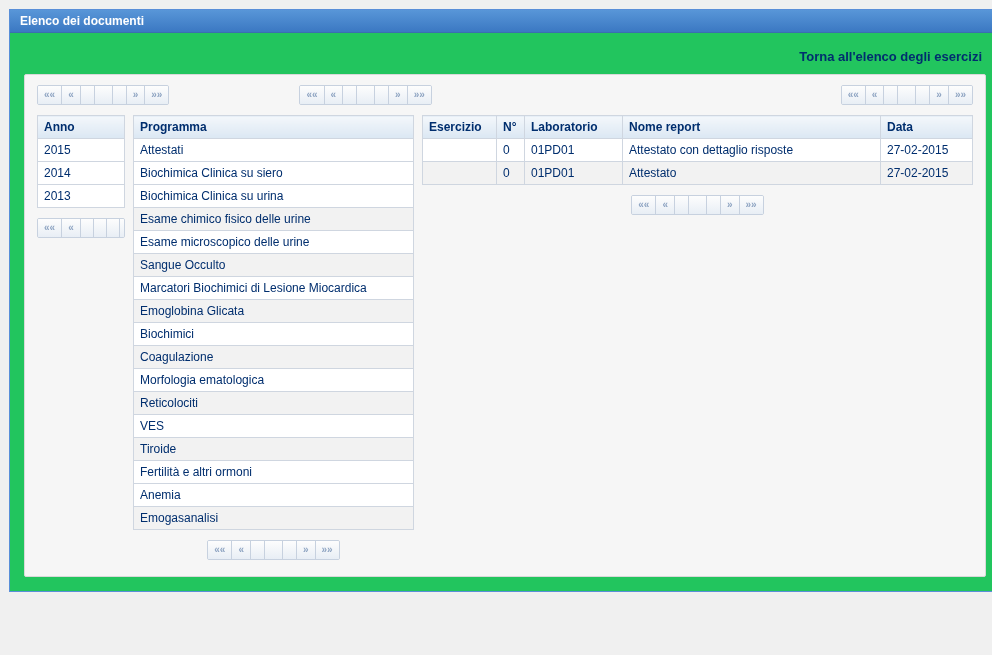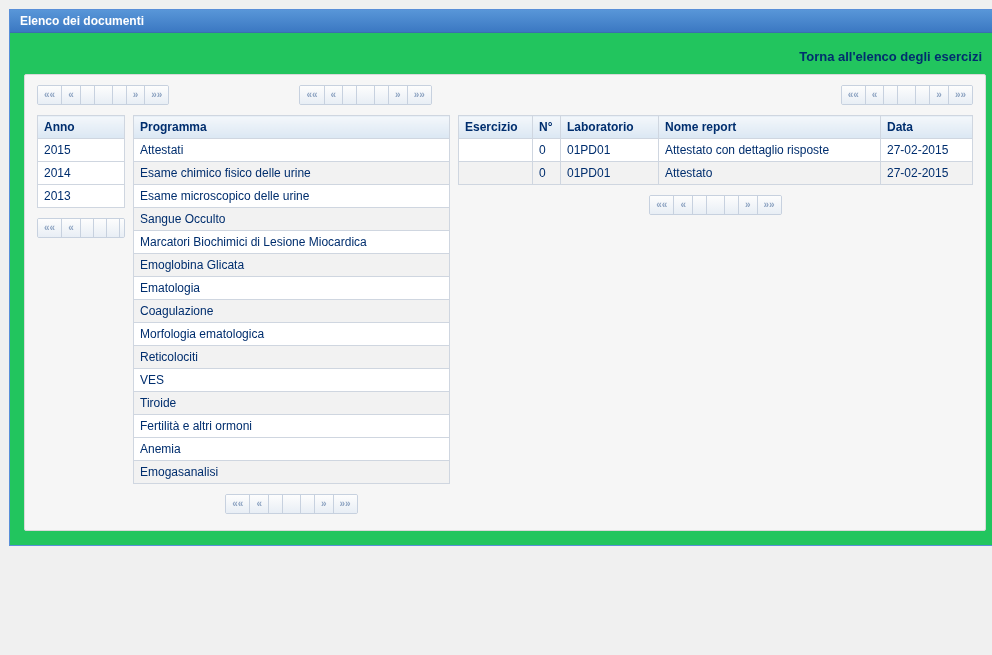--- a/index.html
+++ b/index.html
@@ -45,21 +45,21 @@
     background: #f6f6f6;
     padding: 10px 12px 16px 12px;
     border-radius: 2px;
   }
   .columns {
     display: flex;
     gap: 8px;
     align-items: flex-start;
   }
   .col-anno { width: 88px; flex: 0 0 auto; }
-  .col-prog { width: 317px; flex: 0 0 auto; }
+  .col-prog { width: 281px; flex: 0 0 auto; }
   .col-report { flex: 1 1 auto; }
   .grid {
     border-collapse: collapse;
     width: 100%;
     table-layout: fixed;
   }
   .grid th, .grid td {
     border: 1px solid #cfd6e0;
     padding: 4px 6px;
     text-align: left;
@@ -205,37 +205,43 @@
           <table class="grid">
             <thead>
                 <tr>
                   <th>Programma</th>
                 </tr>
               </thead>
             <tbody id="prog-body">
                 <tr>
                   <td class="prog-selected">Attestati</td>
                 </tr>
+                <tr>
+                  <td>Biochimica Clinica su siero</td>
+                </tr>
+                <tr>
+                  <td>Biochimica Clinica su urina</td>
+                </tr>
                 <tr class="alt">
                   <td>Esame chimico fisico delle urine</td>
                 </tr>
                 <tr>
                   <td>Esame microscopico delle urine</td>
                 </tr>
                 <tr class="alt">
                   <td>Sangue Occulto</td>
                 </tr>
                 <tr>
                   <td>Marcatori Biochimici di Lesione Miocardica</td>
                 </tr>
                 <tr class="alt">
                   <td>Emoglobina Glicata</td>
                 </tr>
                 <tr>
-                  <td>Ematologia</td>
+                  <td>Biochimici</td>
                 </tr>
                 <tr class="alt">
                   <td>Coagulazione</td>
                 </tr>
                 <tr>
                   <td>Morfologia ematologica</td>
                 </tr>
                 <tr class="alt">
                   <td>Reticolociti</td>
                 </tr>

